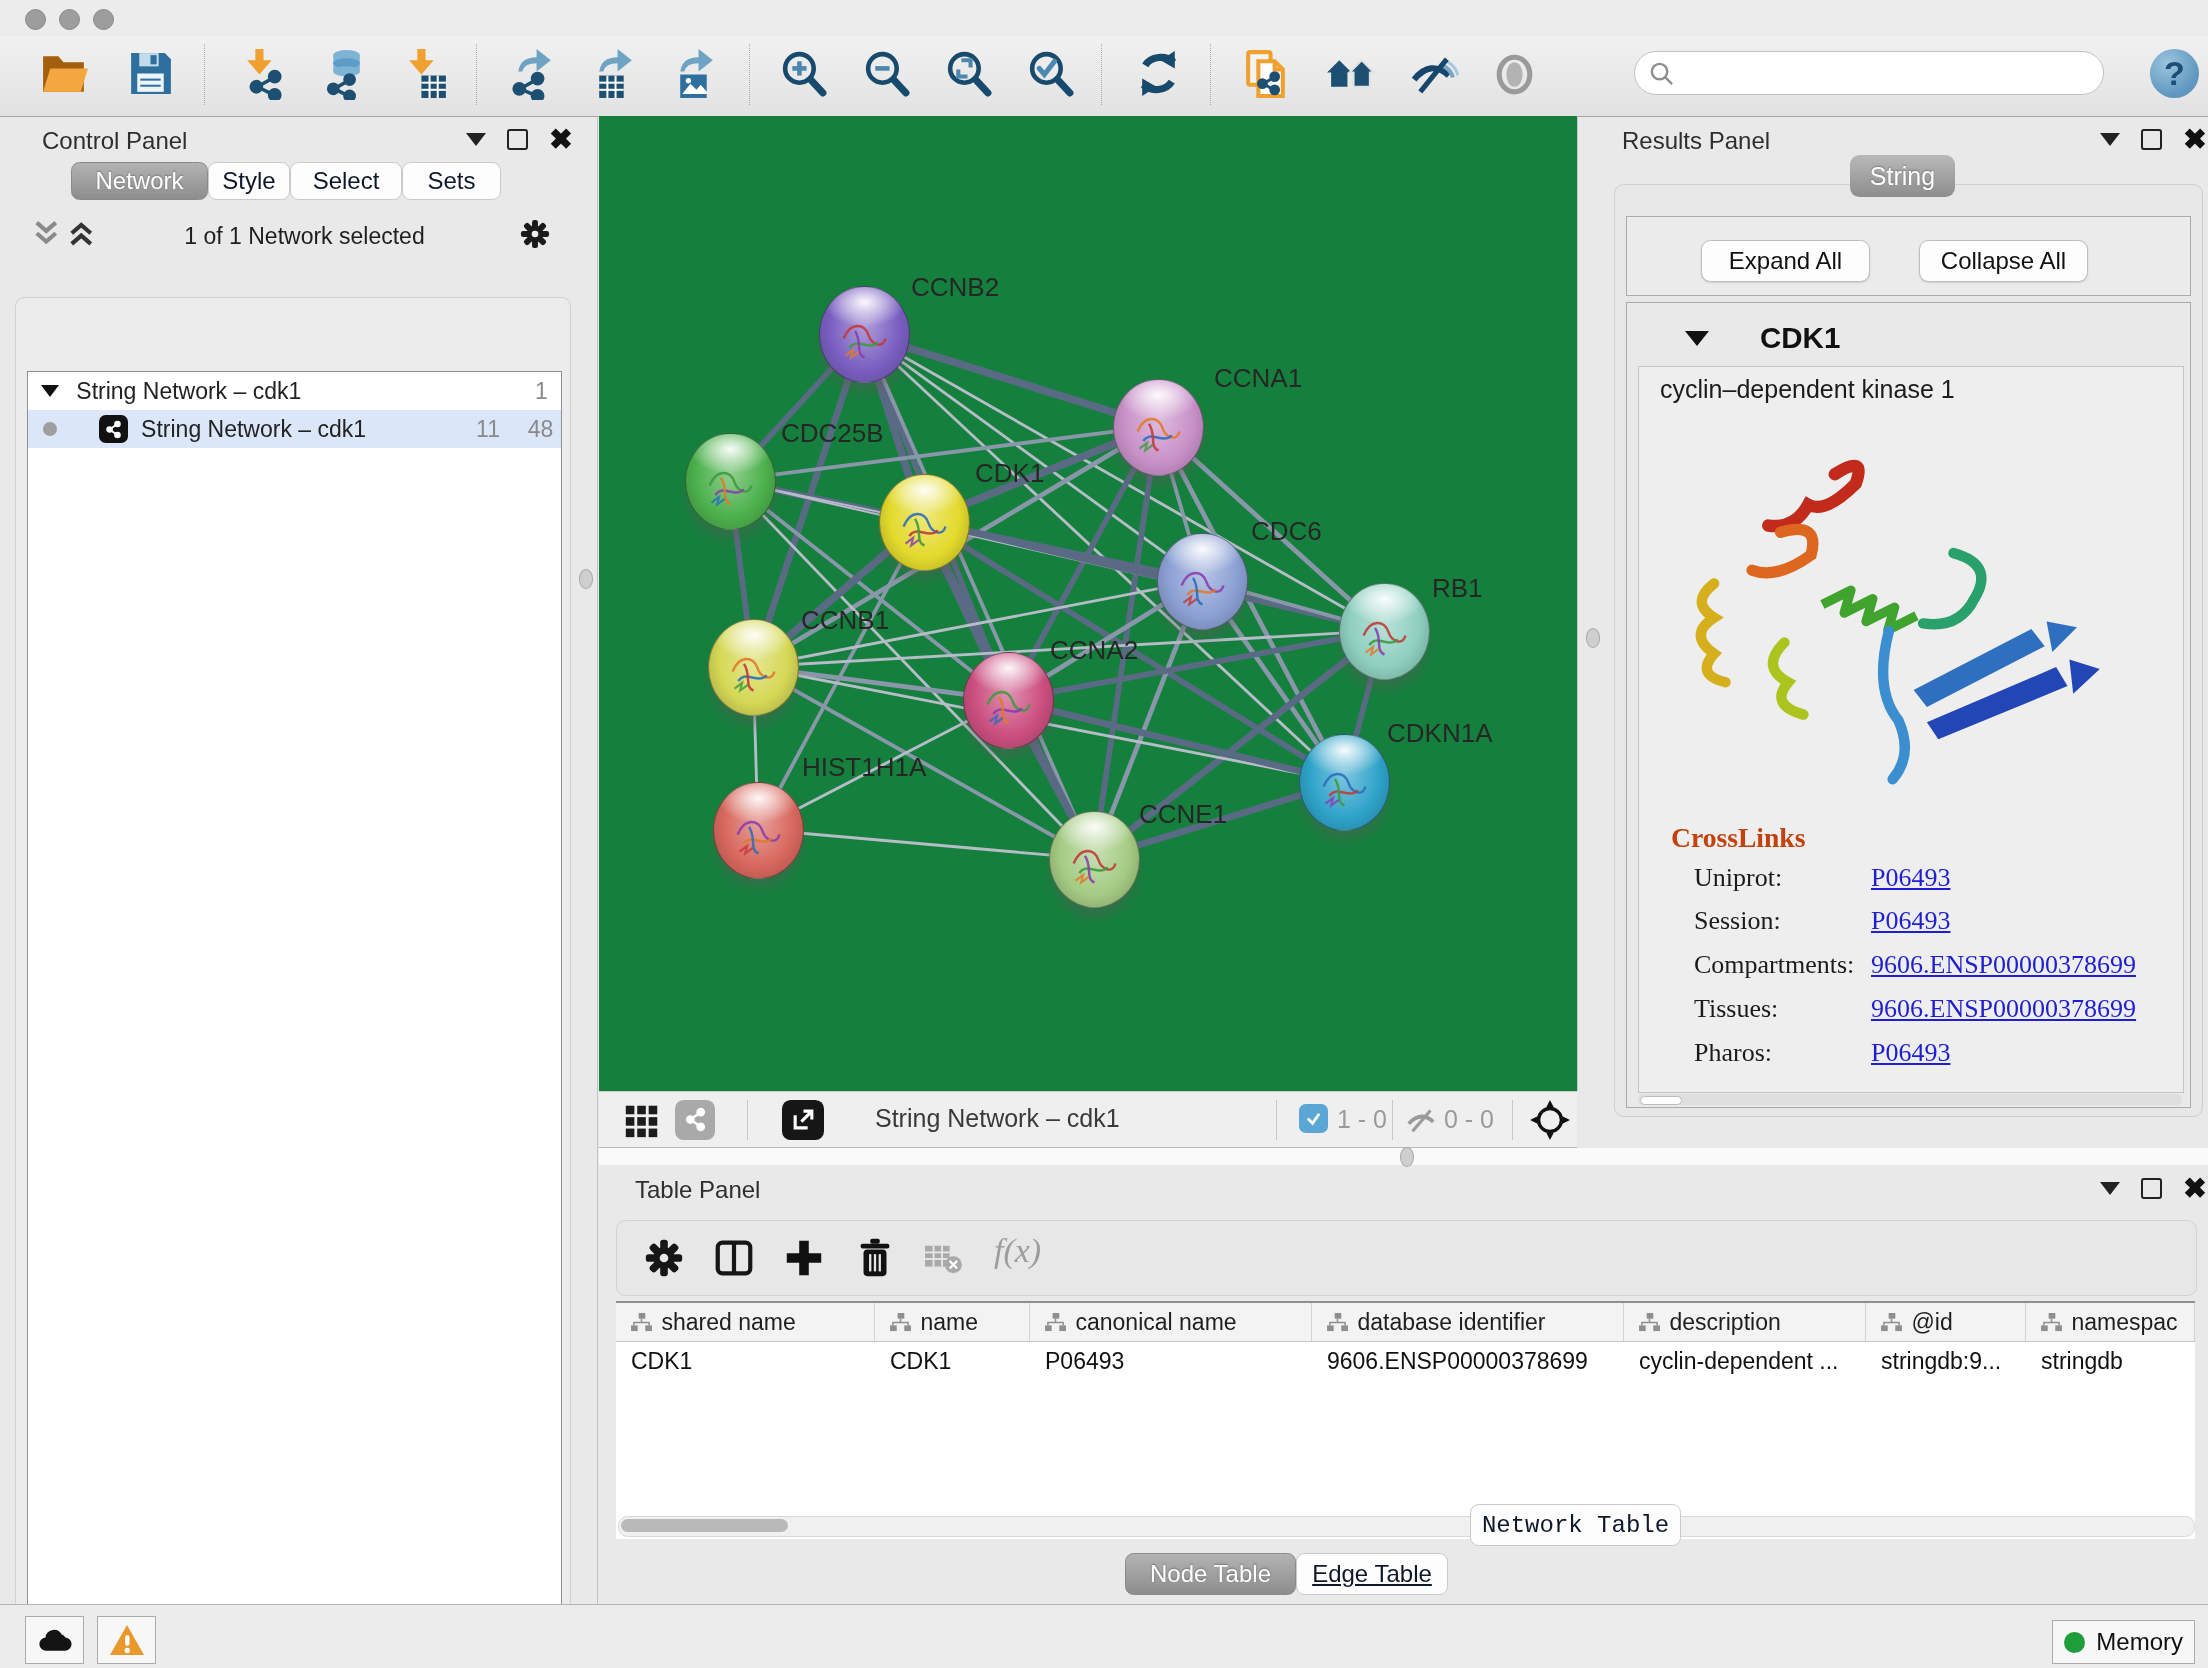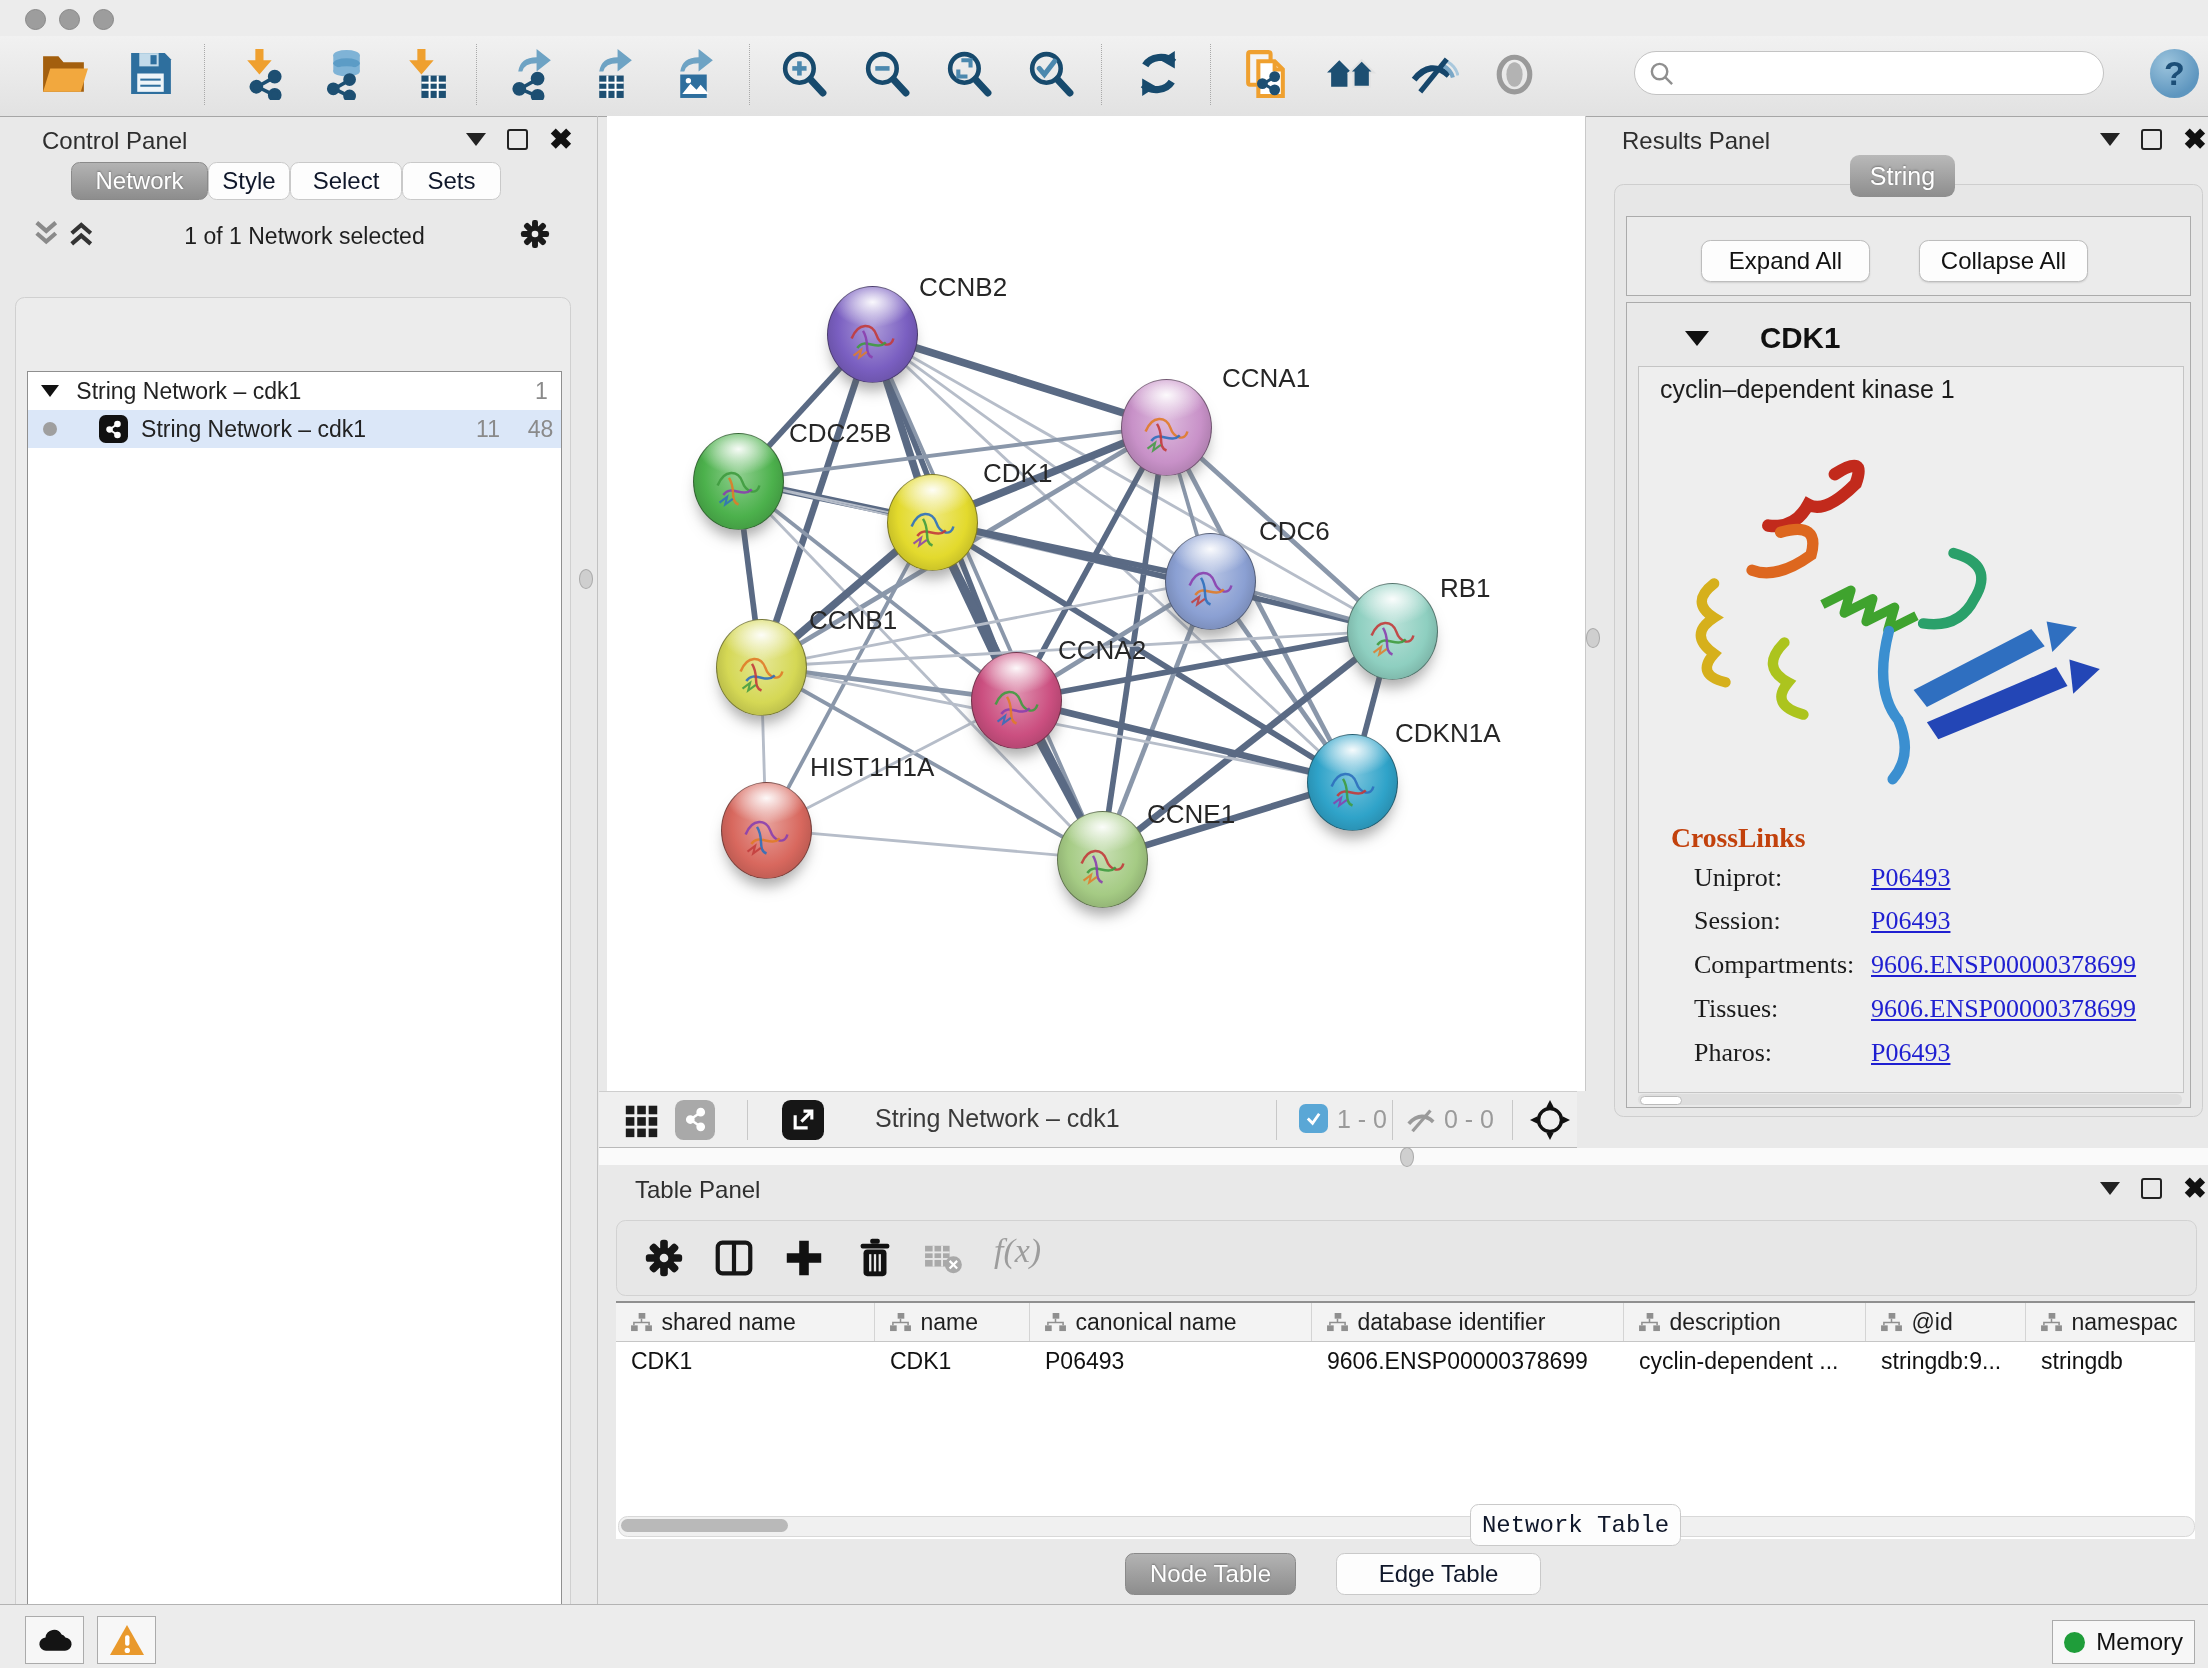--- a/index.html
+++ b/index.html
@@ -35,21 +35,21 @@
   .seg.sel{background:linear-gradient(#b3b3b3,#8d8d8d);color:#fff;border-color:#8a8a8a;
            text-shadow:0 -1px 1.9px rgba(0,0,0,.3);}
   
   .cp-box{left:15px;top:181px;width:554px;height:1410px;background:#ececec;border:1px solid #d0d0d0;border-radius:9.5px;}
   .cp-list{left:27px;top:255px;width:535px;height:1324px;background:#fff;border:1.9px solid #8f8f8f;box-sizing:border-box;}
   .tree-row{height:38px;display:flex;align-items:center;font-size:23px;position:relative;}
   .tree-row.sel{background:#dbe7f8;}
   .cnt{color:#8a8a8a;font-size:23px;position:absolute;}
   .shareic{width:28.5px;height:28.5px;border-radius:6.7px;background:#111;display:flex;align-items:center;justify-content:center;}
   
-  .canvas{left:599px;top:116px;width:978px;height:975px;background:#ffffff;border-right:1.9px solid #c9c9c9;overflow:hidden;margin-left:8px;}
+  .canvas{left:599px;top:116px;width:978px;height:975px;background:#15803d;border-right:1.9px solid #c9c9c9;overflow:hidden;}
   .node{position:absolute;width:89px;height:95px;border-radius:50%;border:1px solid rgba(30,30,30,.45);
         box-shadow:0 11.4px 13.3px -3.8px rgba(90,90,90,.5);}
   .nlabel{position:absolute;font-size:26px;color:#262626;white-space:nowrap;}
   .vtoolbar{left:599px;top:1091px;width:978px;height:55px;background:#efefef;border-top:1.9px solid #cecece;
             border-bottom:1.9px solid #b9b9b9;}
   .vtoolbar .vsep{top:7.6px;height:40px;border-left:1.9px solid #c8c8c8;width:0;}
   .vlabel{font-size:25px;color:#3a3a3a;}
   .vcount{font-size:25px;color:#9a9a9a;}
   .splitstrip{left:599px;top:1148px;width:1609px;height:17px;background:#fafafa;}
   .dot{width:12.4px;height:18px;border-radius:50%;background:#cfcfcf;border:1px solid #aaa;}
@@ -779,21 +779,21 @@
     </div>
 </div>
 
 <div class="abs hscroll">
   <div class="abs handle"></div>
 </div>
 
 <div class="abs seg sel" style="left:1125px;top:1553px;width:171px;height:42px;">
     <span>Node Table</span>
   </div>
-<div class="abs seg" style="left:1336px;top:1553px;width:205px;height:42px;">
+<div class="abs seg" style="left:1296px;top:1553px;width:152px;height:42px;text-decoration:underline;">
     <span>Edge Table</span>
   </div>
 <div class="abs seg" style="left:1470px;top:1504px;width:211px;height:42px;font-family:Liberation Mono, monospace;">
     <span>Network Table</span>
   </div>
 
 <div class="abs statusbar">
   <div class="abs sbtn" style="left:25px;">
     <svg width="36" height="28.5" viewBox="0 0 38 30">
       <path d="M10 26 a7 7 0 0 1 -1 -14 a9 9 0 0 1 17 -3 a7 7 0 0 1 4 3 a6.5 6.5 0 0 1 -1 14 z" fill="#141414"></path>

